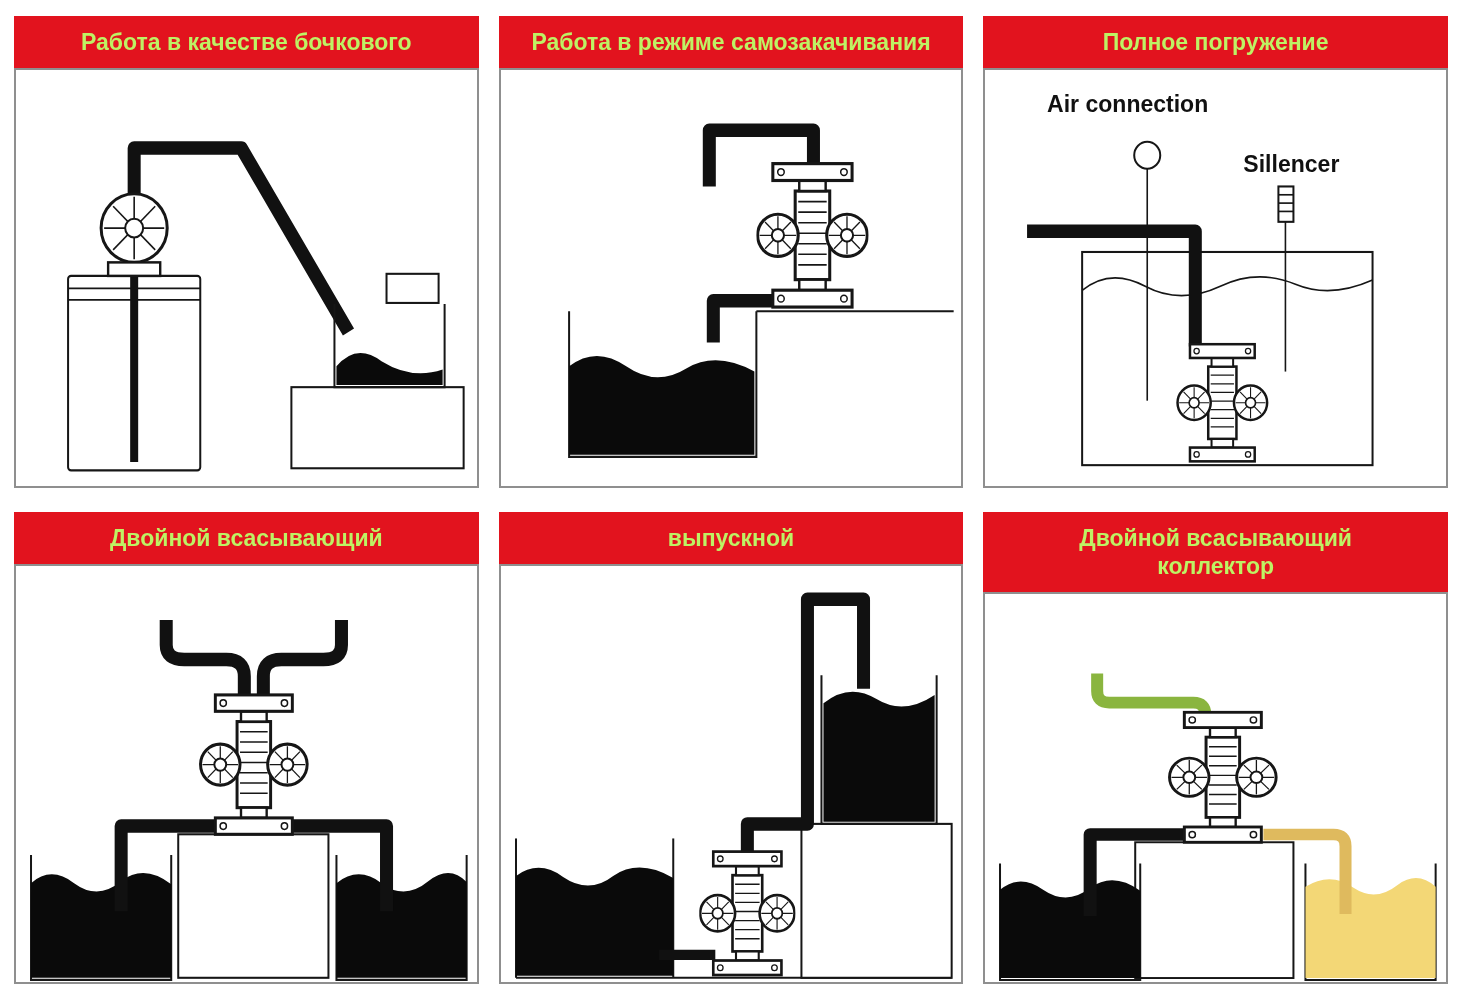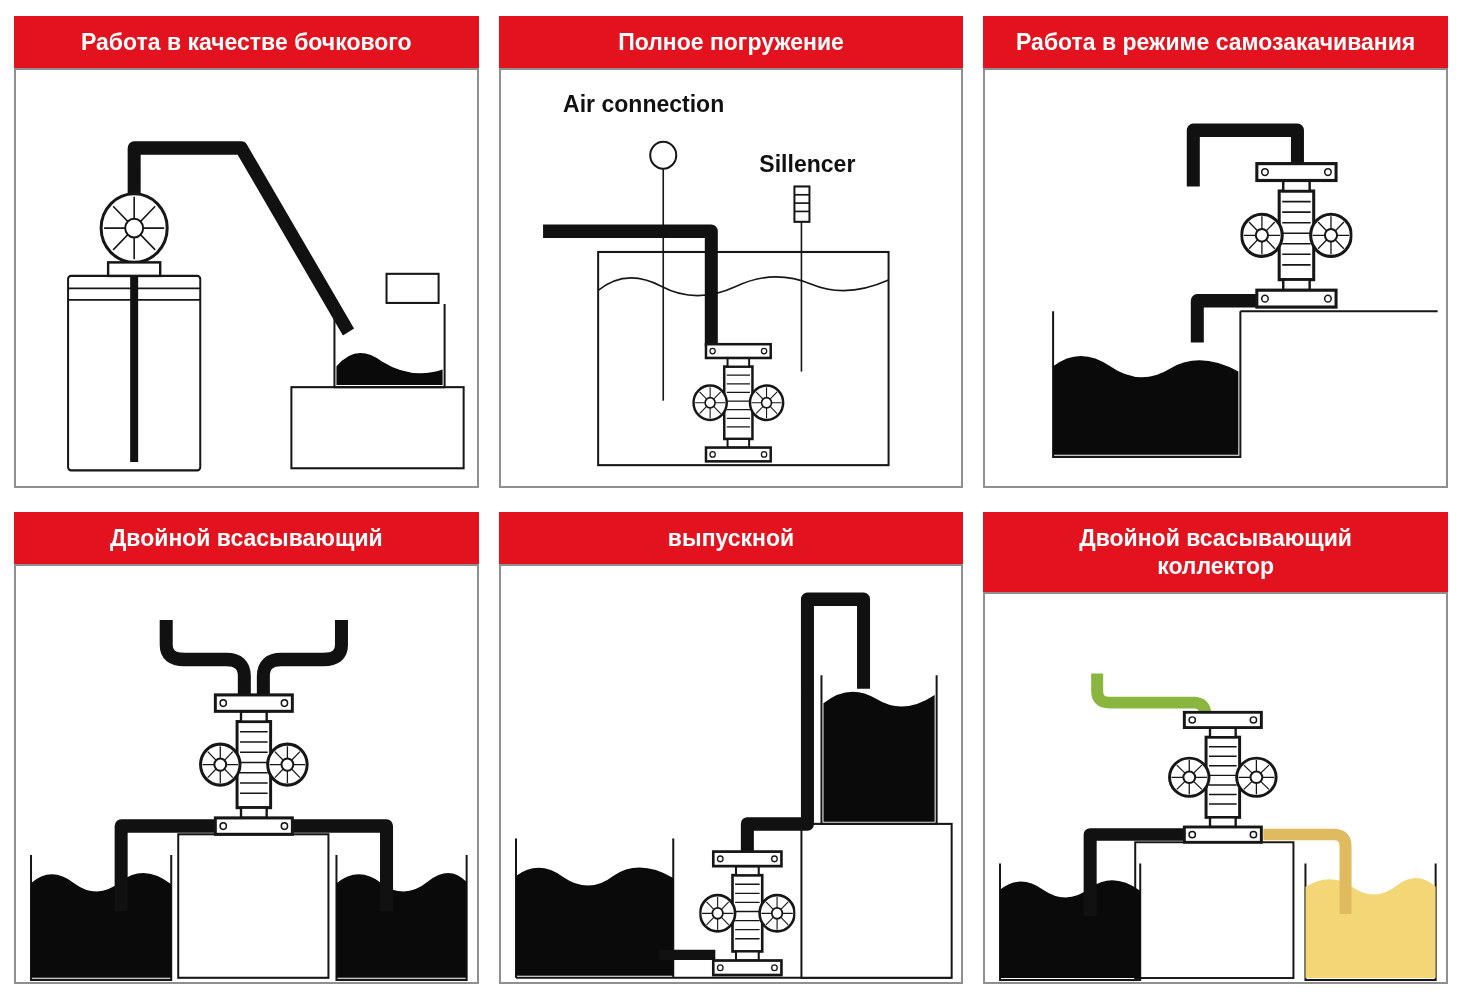--- a/index.html
+++ b/index.html
@@ -5,21 +5,21 @@
   html,body { margin:0; padding:0; background:#ffffff; }
   body { width:1462px; height:1000px; overflow:hidden; font-family:"Liberation Sans",sans-serif; }
   .grid {
     box-sizing:border-box; width:1462px; height:1000px;
     padding:16px 14px; display:grid;
     grid-template-columns:repeat(3,1fr); grid-template-rows:1fr 1fr;
     gap:24px 20px;
   }
   .panel { display:flex; flex-direction:column; min-height:0; }
   .panel-header {
-    background:#e2131e; color:#ffffff; text-align:center;
+    background:#e2131e; color:#bef264; text-align:center;
     font-weight:bold; font-size:23px; line-height:1.22;
     padding:12px 20px; flex:0 0 auto;
     display:flex; flex-direction:column; justify-content:center;
   }
   .panel-header .title-line { display:block; }
   .panel-header .title-line:empty { display:none; }
   .panel-body {
     flex:1 1 auto; min-height:0; border:2px solid #8f8f8f;
     background:#ffffff; position:relative;
   }
@@ -108,20 +108,39 @@
           <path class="thin" fill="none" d="M318,225 L318,305 L428,305 L428,225"></path>
           <path class="liquid" d="M320,303 L320,285 Q340,262 365,280 Q395,298 426,288 L426,303 Z"></path>
         </g>
         <rect class="thin" fill="none" x="275" y="305" width="172" height="78"></rect>
       </svg>
     </div>
   </section>
 
   <section class="panel">
     <header class="panel-header">
+      <span class="title-line">Работа в режиме самозакачивания</span>
+
+    </header>
+    <div class="panel-body">
+      <svg viewBox="0 0 460 400" preserveAspectRatio="none">
+        <g>
+          <path class="thin" fill="none" d="M68,232 L68,372 L255,372 L255,232"></path>
+          <path class="liquid" d="M68,285 Q95,265 125,285 Q155,305 185,287 Q215,270 253,290 L253,370 L68,370 Z"></path>
+        </g>
+        <line class="thin" x1="255" y1="232" x2="452" y2="232"></line>
+        <path class="pipe" fill="none" d="M312,94 L312,58 L208,58 L208,112"></path>
+        <path class="pipe" fill="none" d="M272,222 L212,222 L212,262"></path>
+        <use href="#pump-sym" x="255" y="88" width="112" height="142"></use>
+      </svg>
+    </div>
+  </section>
+
+  <section class="panel">
+    <header class="panel-header">
       <span class="title-line">Полное погружение</span>
 
     </header>
     <div class="panel-body">
       <svg viewBox="0 0 460 400" preserveAspectRatio="none">
         <text class="diagram-label" x="62" y="40">Air connection</text>
         <text class="diagram-label" x="258" y="98">Sillencer</text>
         <g>
           <circle class="thin" cx="162" cy="82" r="13" fill="#ffffff"></circle>
           <line class="thin15" x1="162" y1="95" x2="162" y2="318"></line>
@@ -138,39 +157,20 @@
           <path class="thin15" fill="none" d="M97,212 Q125,190 160,208 Q195,226 235,208 Q272,191 310,206 Q345,220 387,202"></path>
         </g>
         <path class="pipe" fill="none" d="M42,155 L210,155 L210,266"></path>
         <use href="#pump-sym" x="186" y="262" width="102" height="116"></use>
       </svg>
     </div>
   </section>
 
   <section class="panel">
     <header class="panel-header">
-      <span class="title-line">Работа в режиме самозакачивания</span>
-
-    </header>
-    <div class="panel-body">
-      <svg viewBox="0 0 460 400" preserveAspectRatio="none">
-        <g>
-          <path class="thin" fill="none" d="M68,232 L68,372 L255,372 L255,232"></path>
-          <path class="liquid" d="M68,285 Q95,265 125,285 Q155,305 185,287 Q215,270 253,290 L253,370 L68,370 Z"></path>
-        </g>
-        <line class="thin" x1="255" y1="232" x2="452" y2="232"></line>
-        <path class="pipe" fill="none" d="M312,94 L312,58 L208,58 L208,112"></path>
-        <path class="pipe" fill="none" d="M272,222 L212,222 L212,262"></path>
-        <use href="#pump-sym" x="255" y="88" width="112" height="142"></use>
-      </svg>
-    </div>
-  </section>
-
-  <section class="panel">
-    <header class="panel-header">
       <span class="title-line">Двойной всасывающий</span>
     </header>
     <div class="panel-body">
       <svg viewBox="0 0 460 400" preserveAspectRatio="none">
         <g>
           <path class="pipe" fill="none" d="M228,130 L228,106 Q228,90 210,90 L168,90 Q150,90 150,76 L150,52"></path>
           <path class="pipe" fill="none" d="M247,130 L247,106 Q247,90 265,90 L307,90 Q325,90 325,76 L325,52"></path>
         </g>
         <rect class="thin" fill="#ffffff" x="162" y="258" width="150" height="138"></rect>
         <g>

